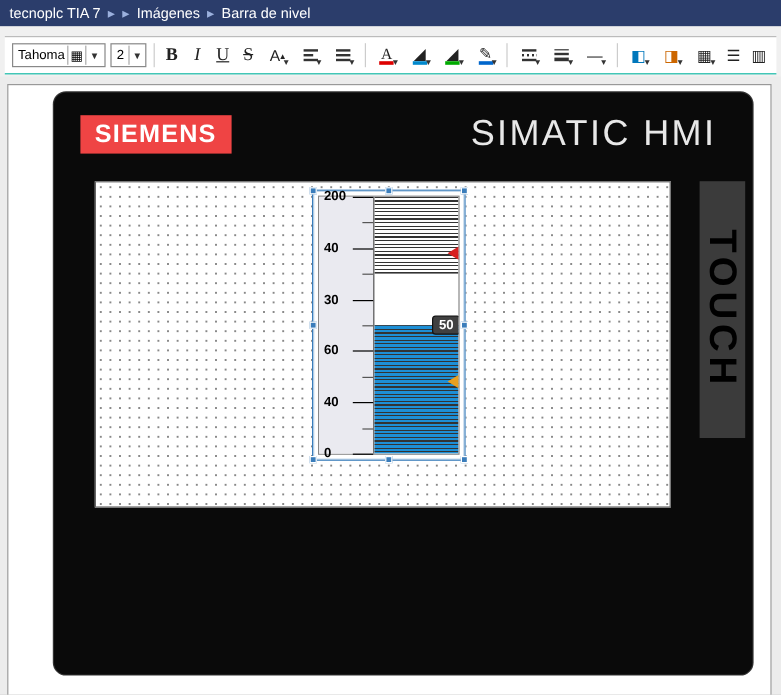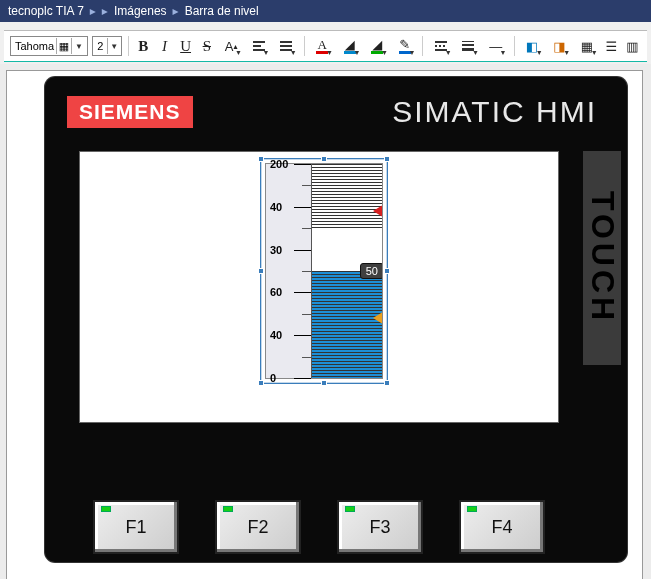--- a/index.html
+++ b/index.html
@@ -196,21 +196,21 @@
     border-top:6px solid transparent;
     border-bottom:6px solid transparent;
     border-right:10px solid #e8a020;
     transform: translateY(-50%);
   }
   .value-badge {
     position:absolute;
     background:#404040;
     color:#fff;
     font-size:11px;
-    font-weight:normal;
+    font-weight:bold;
     padding:1px 5px;
     border-radius:3px;
     border:1px solid #111;
     transform: translateY(-50%);
   }
   .fkeys {
     position:absolute;
     left: 48px; bottom: 8px;
     display:flex; gap: 36px;
   }
@@ -399,33 +399,15 @@
               <div class="marker-hi" id="marker-hi" style="top: 22%;"></div>
               <div class="marker-lo" id="marker-lo" style="top: 72%;"></div>
               <div class="value-badge" id="value-badge" style="top: 50%; right: -2px;">
                 <span>50</span>
               </div>
             </div>
           </div>
         </div>
       </div>
 
-      <div class="fkeys">
-        <div class="fkey">
-            <div class="led"></div>
-            <span>F1</span>
-          </div>
-        <div class="fkey">
-            <div class="led"></div>
-            <span>F2</span>
-          </div>
-        <div class="fkey">
-            <div class="led"></div>
-            <span>F3</span>
-          </div>
-        <div class="fkey">
-            <div class="led"></div>
-            <span>F4</span>
-          </div>
-      </div>
     </div>
   </div>
 </div>
 
 </body></html>

